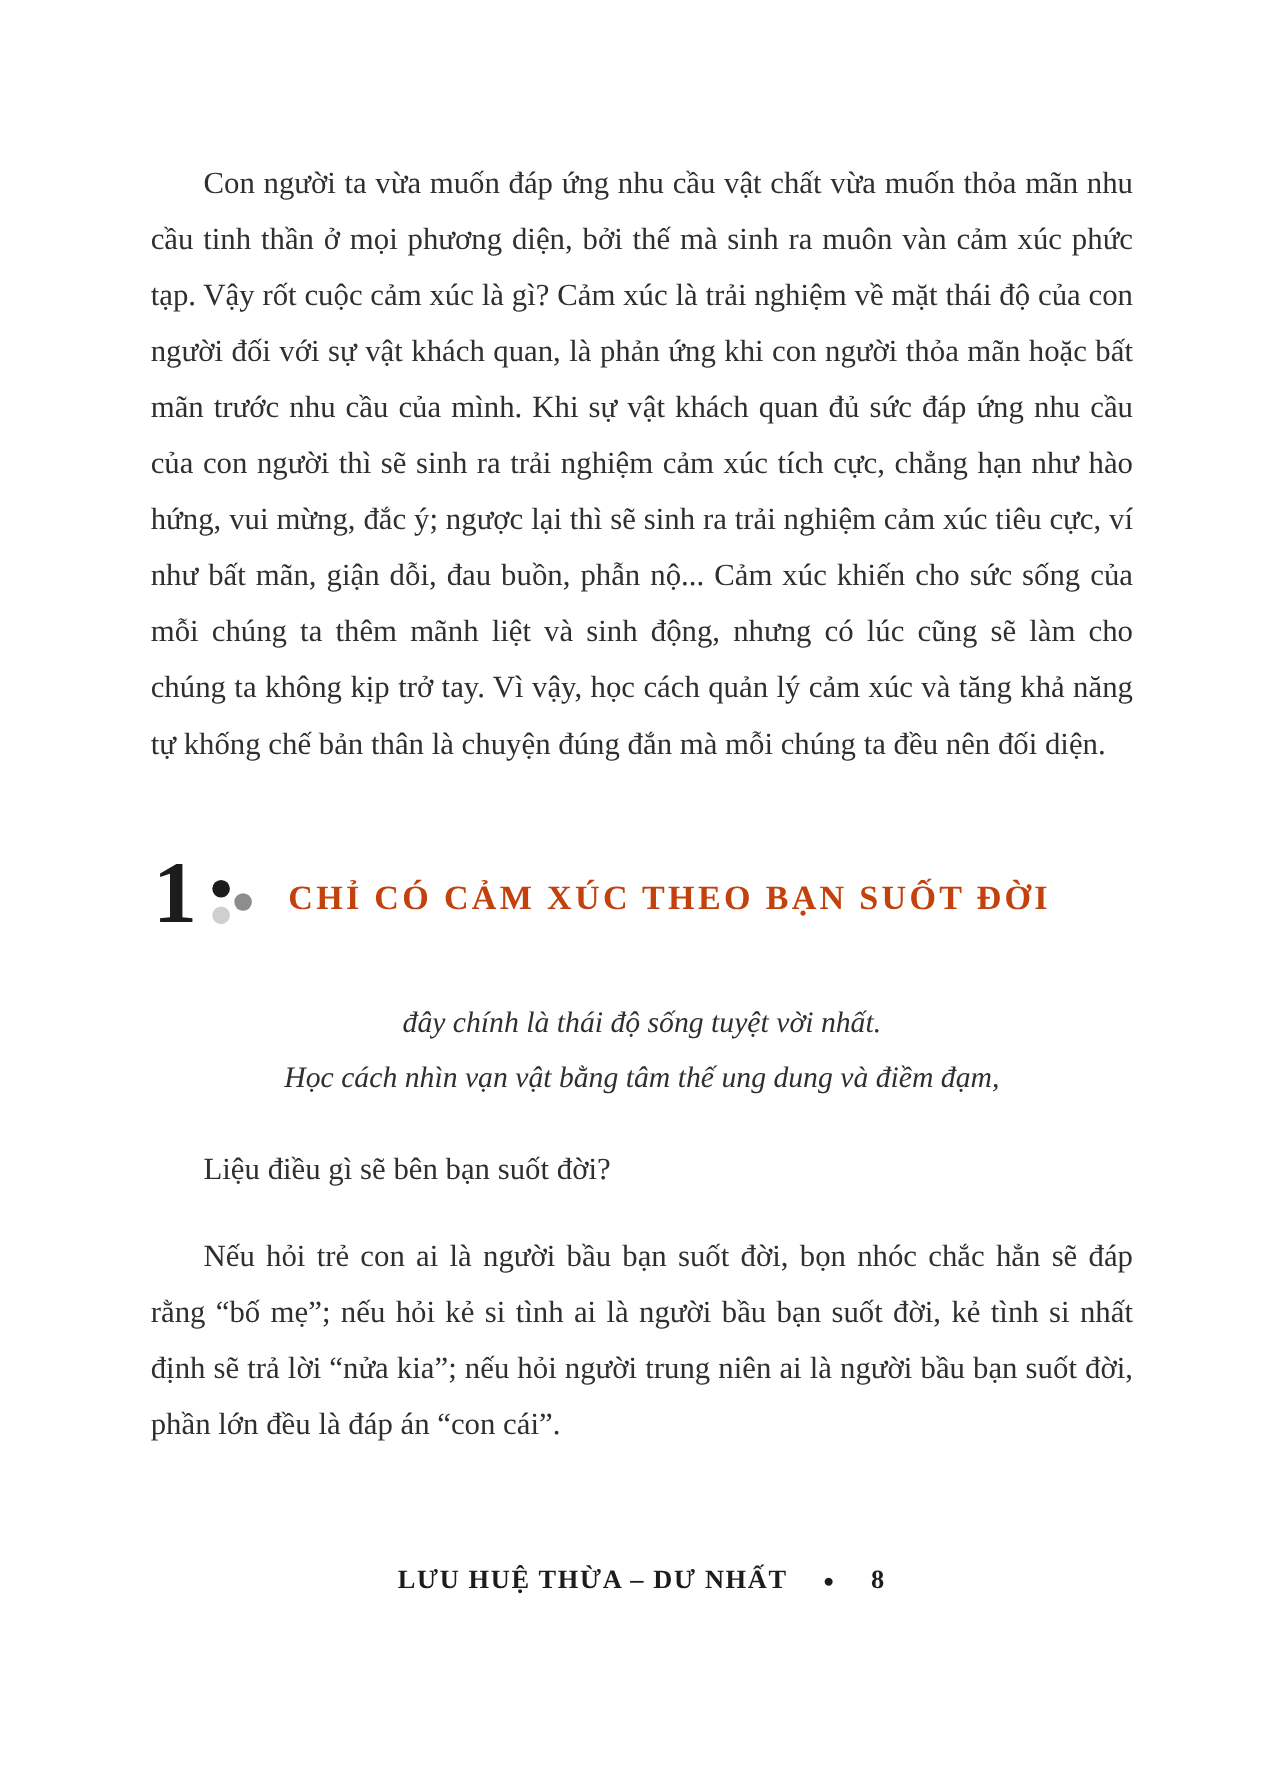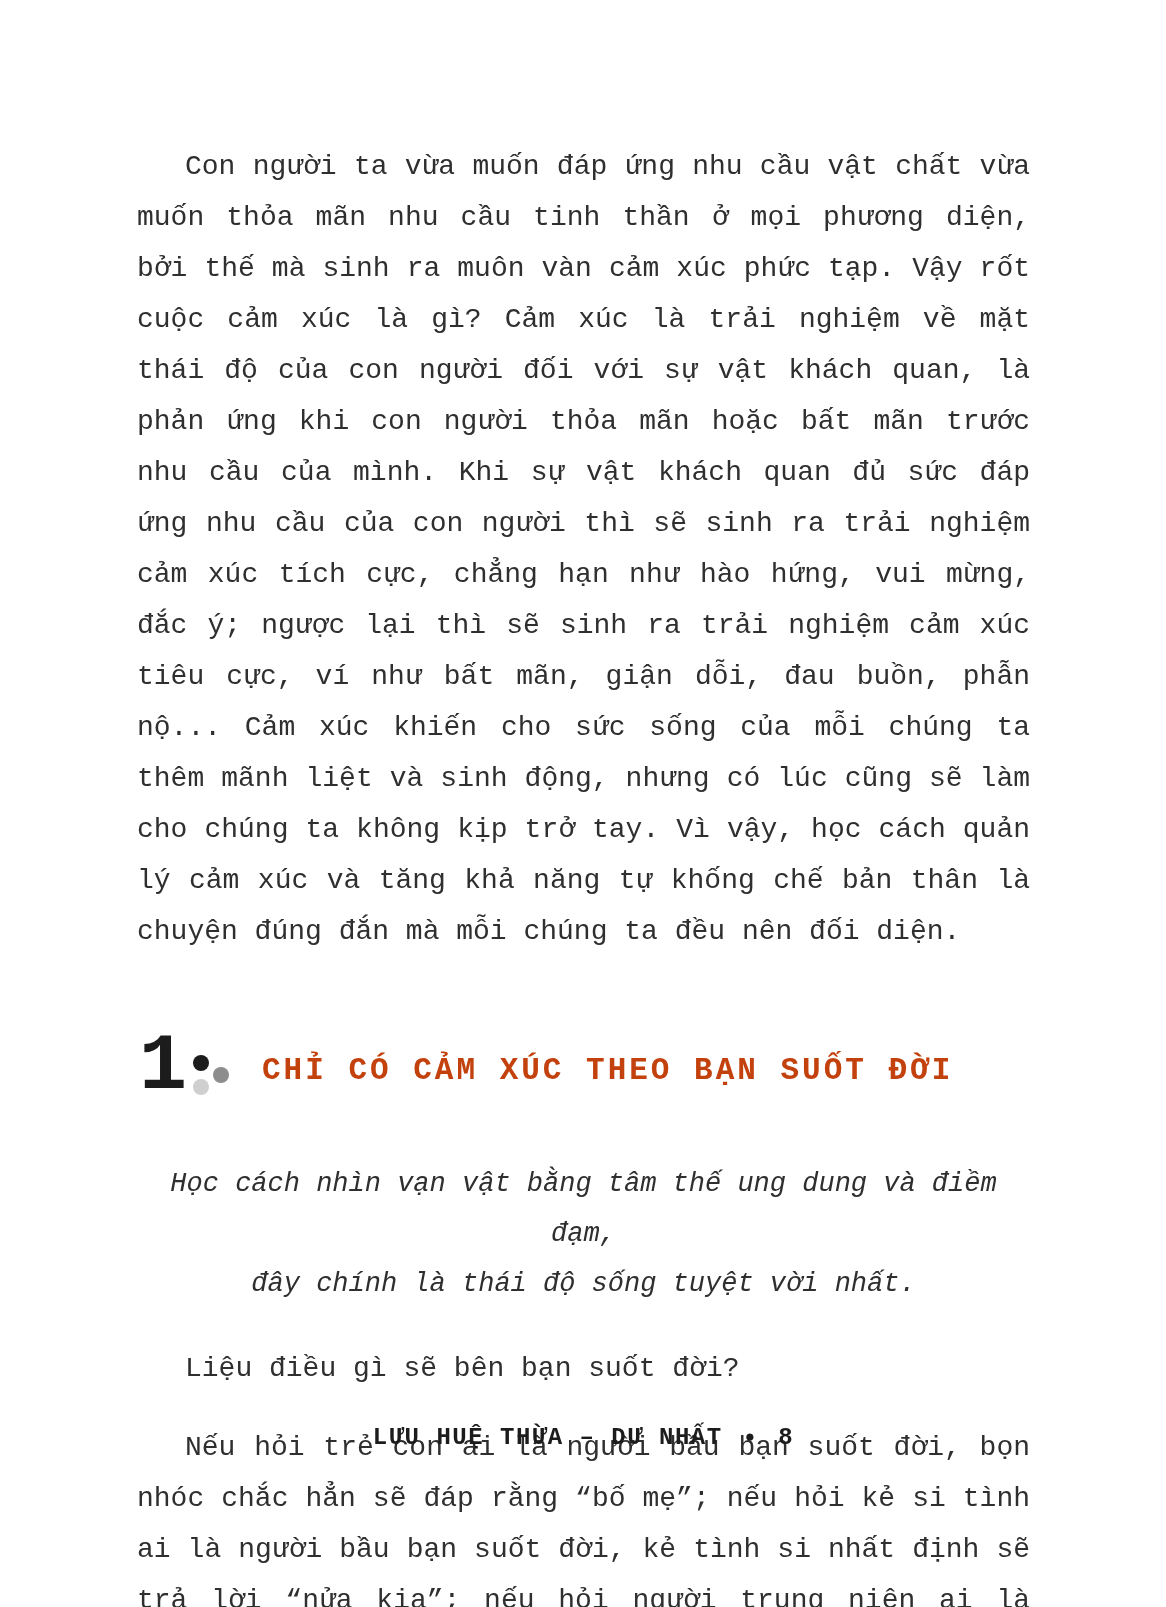--- a/index.html
+++ b/index.html
@@ -7,21 +7,21 @@
     padding: 0;
     background: #ffffff;
   }
   .page {
     position: relative;
     width: 1166px;
     height: 1607px;
     background: #ffffff;
     box-sizing: border-box;
     padding: 141px 136px 0 137px;
-    font-family: Liberation Mono, monospace;
+    font-family: Liberation Serif, serif;
     color: #2f2f2f;
     overflow: hidden;
   }
   .body-par {
     font-size: 28px;
     line-height: 51px;
     text-align: justify;
     text-indent: 48px;
     margin: 0;
   }
@@ -79,21 +79,21 @@
     margin-top: 14px;
   }
   .footer {
     position: absolute;
     left: 137px;
     right: 136px;
     top: 1424px;
     display: flex;
     justify-content: center;
     align-items: center;
-    gap: 22px;
+    gap: 32px;
     font-weight: 700;
     font-size: 24px;
     letter-spacing: 1.5px;
     color: #1c1c1c;
   }
   .footer-bullet {
     font-size: 17px;
     line-height: 1;
   }
 </style>
@@ -108,22 +108,22 @@
     <div class="chapter-mark">
       <span class="chapter-number">1</span>
       <span class="dot dot-black"></span>
       <span class="dot dot-gray"></span>
       <span class="dot dot-light"></span>
     </div>
     <div class="chapter-title">CHỈ CÓ CẢM XÚC THEO BẠN SUỐT ĐỜI</div>
   </div>
 
   <div class="epigraph">
+    <div>đây chính là thái độ sống tuyệt vời nhất.</div>
     <div>Học cách nhìn vạn vật bằng tâm thế ung dung và điềm đạm,</div>
-    <div>đây chính là thái độ sống tuyệt vời nhất.</div>
   </div>
 
   <p class="question-par">Liệu điều gì sẽ bên bạn suốt đời?</p>
 
   <p class="body-par closing-par">Nếu hỏi trẻ con ai là người bầu bạn suốt đời, bọn nhóc chắc hẳn sẽ đáp rằng “bố mẹ”; nếu hỏi kẻ si tình ai là người bầu bạn suốt đời, kẻ tình si nhất định sẽ trả lời “nửa kia”; nếu hỏi người trung niên ai là người bầu bạn suốt đời, phần lớn đều là đáp án “con cái”.</p>
 
   <div class="footer">
     <span>LƯU HUỆ THỪA – DƯ NHẤT</span>
     <span class="footer-bullet">●</span>
     <span>8</span>

